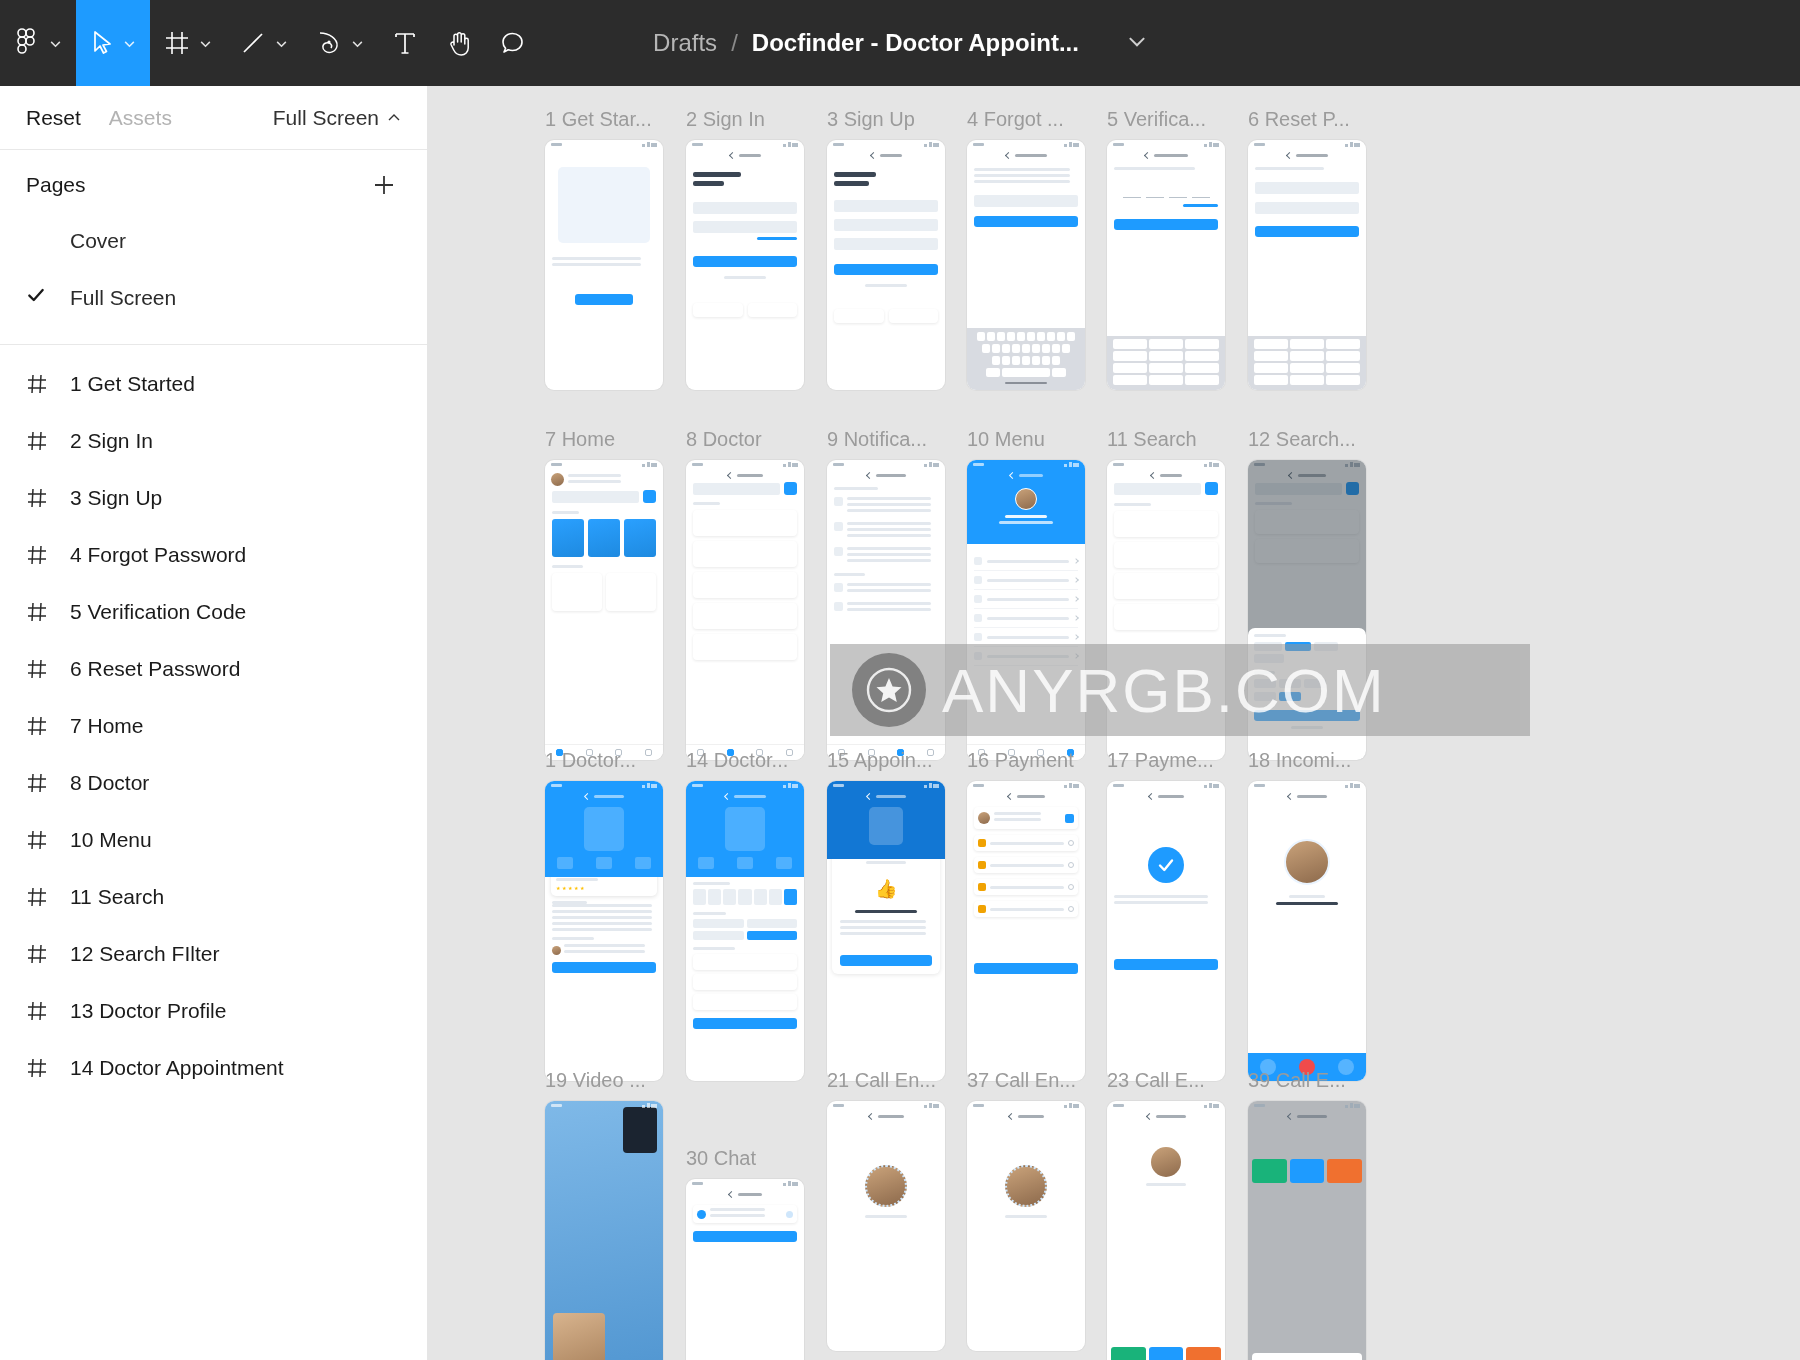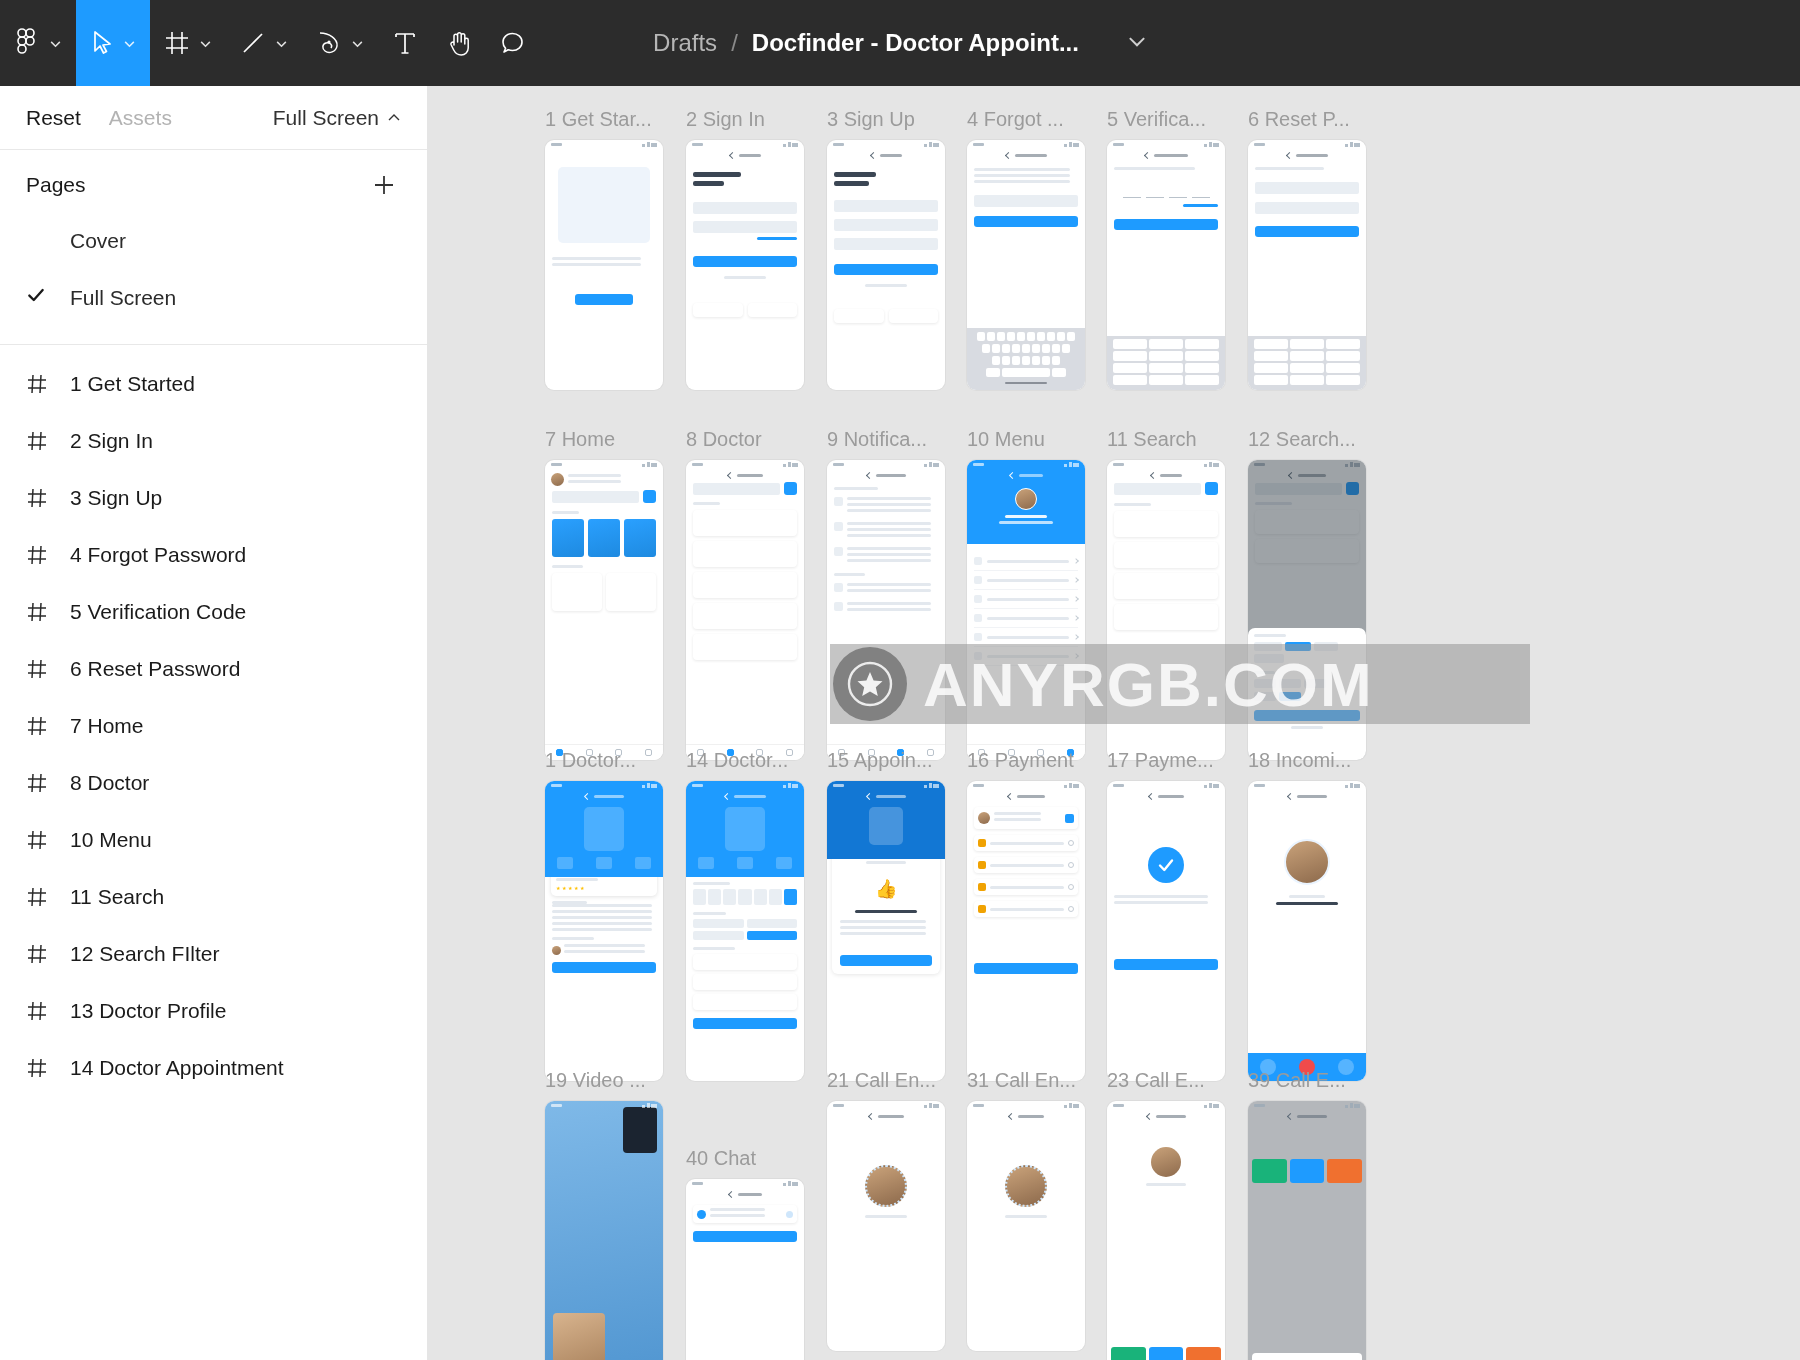--- a/index.html
+++ b/index.html
@@ -115,24 +115,24 @@
   .avatar-c { border-radius: 50%; background: linear-gradient(160deg,#c9a27a,#8d6a4c); }
   .docimg { border-radius: 3px; background: linear-gradient(165deg,#2aa0ff,#1e8ae0); }
   .tabbar { position: absolute; left: 0; right: 0; bottom: 0; height: 16px; background: #fff;
             display: flex; align-items: center; justify-content: space-around;
             border-top: 1px solid #f0f0f0; }
   .tabbar span { width: 7px; height: 7px; border: 1px solid #b9c2cb; border-radius: 2px; }
   .tabbar span.on { border-color: #1e9bff; background: #1e9bff; }
 
   
   .watermark {
-    position: absolute; left: 402px; top: 558px; width: 700px; height: 80px;
-    display: flex; align-items: center; gap: 16px; padding-left: 3px;
+    position: absolute; left: 402px; top: 558px; width: 700px; height: 92px;
+    display: flex; align-items: center; gap: 16px; padding-left: 22px;
     background: rgba(150,150,150,0.55); color: rgba(255,255,255,0.82);
-    font-size: 62px; font-weight: bold; letter-spacing: 2px;
+    font-size: 62px; font-weight: normal; letter-spacing: 2px;
     z-index: 30; pointer-events: none; user-select: none;
   }
   .wm-badge { width: 74px; height: 74px; border-radius: 50%; background: rgba(105,105,105,.75);
               display:flex; align-items:center; justify-content:center; flex: none; }
 </style>
 </head>
 <body>
 
 <div id="app">
 
@@ -1123,21 +1123,21 @@
                 <span style="width:11px;height:3px;background:rgba(255,255,255,.85);border-radius:1px;opacity:.75"></span>
                 <span style="display:flex;gap:1.5px;align-items:flex-end">
                   <i style="display:block;width:3px;height:3px;background:rgba(255,255,255,.85);opacity:.75"></i>
                   <i style="display:block;width:3px;height:5px;background:rgba(255,255,255,.85);opacity:.75"></i>
                   <i style="display:block;width:6px;height:4px;background:rgba(255,255,255,.85);opacity:.75"></i>
                 </span>
               </div>
             </div>
           </div>
           <div class="frame" style="left: 258px; top: 1061px;">
-            <div class="frame-label">40 Chat</div>
+            <div class="frame-label">30 Chat</div>
             <div class="phone">
               <div class="statusbar">
                 <span style="width:11px;height:3px;background:#9aa8b5;border-radius:1px;opacity:.75"></span>
                 <span style="display:flex;gap:1.5px;align-items:flex-end">
                   <i style="display:block;width:3px;height:3px;background:#9aa8b5;opacity:.75"></i>
                   <i style="display:block;width:3px;height:5px;background:#9aa8b5;opacity:.75"></i>
                   <i style="display:block;width:6px;height:4px;background:#9aa8b5;opacity:.75"></i>
                 </span>
               </div>
               <div class="navbar">
@@ -1172,21 +1172,21 @@
                 <span style="width:5px;height:5px;border-left:1px solid #5d6a77;border-bottom:1px solid #5d6a77;transform:rotate(45deg);display:inline-block"></span>
                 <span style="width:26px;height:3px;background:#5d6a77;opacity:.55;border-radius:1.5px"></span>
               </div>
               <div style="display:flex;flex-direction:column;align-items:center;margin-top:42px">
                 <div class="avatar-c" style="width:42px;height:42px;border:2px dotted #cfe6fb"></div>
                 <div class="line" style="width:36%;margin-top:8px"></div>
               </div>
             </div>
           </div>
           <div class="frame" style="left: 539px; top: 983px;">
-            <div class="frame-label">31 Call En...</div>
+            <div class="frame-label">37 Call En...</div>
             <div class="phone">
               <div class="statusbar">
                 <span style="width:11px;height:3px;background:#9aa8b5;border-radius:1px;opacity:.75"></span>
                 <span style="display:flex;gap:1.5px;align-items:flex-end">
                   <i style="display:block;width:3px;height:3px;background:#9aa8b5;opacity:.75"></i>
                   <i style="display:block;width:3px;height:5px;background:#9aa8b5;opacity:.75"></i>
                   <i style="display:block;width:6px;height:4px;background:#9aa8b5;opacity:.75"></i>
                 </span>
               </div>
               <div class="navbar">

